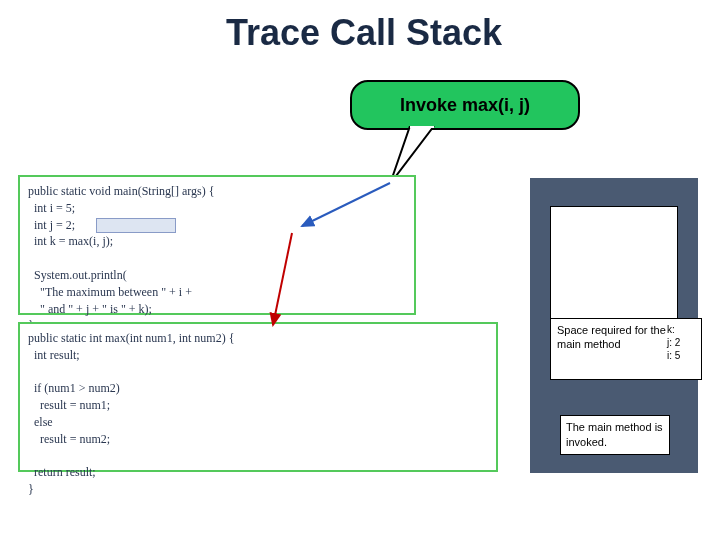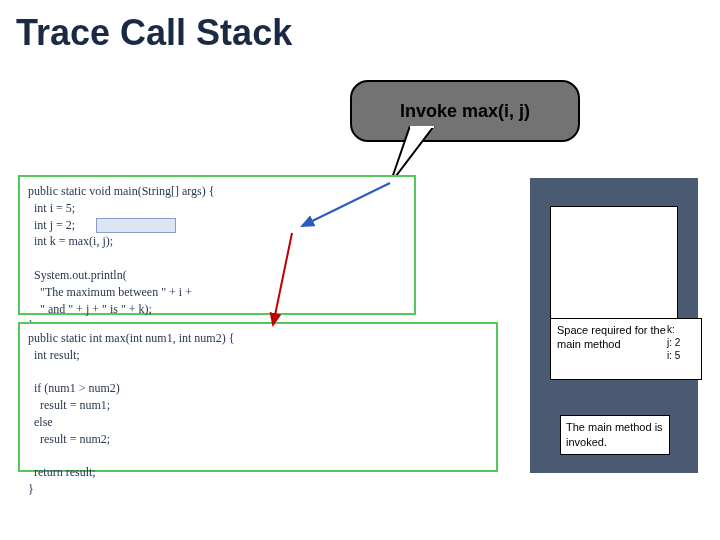--- a/index.html
+++ b/index.html
@@ -9,33 +9,34 @@
     background: #fff;
     font-family: Arial, sans-serif;
     position: relative;
     overflow: hidden;
   }
   .title {
     font-family: "Arial Black", Arial, sans-serif;
     font-weight: 900;
     font-size: 36px;
     color: #1a2a44;
+    text-align: center;
     position: absolute;
     top: 12px;
-    left: 16px; right: 0;
+    left: 8px; right: 0;
   }
   .callout {
     position: absolute;
     top: 80px;
     left: 350px;
     width: 230px;
-    height: 62px;
+    height: 50px;
     border: 2px solid #000;
     border-radius: 18px;
-    background: #737373;
+    background: #22c55e;
     display: flex;
     align-items: center;
     justify-content: center;
     font-size: 18px;
     font-weight: bold;
   }
   .callout-tail {
     position: absolute;
     top: 126px;
     left: 390px;

